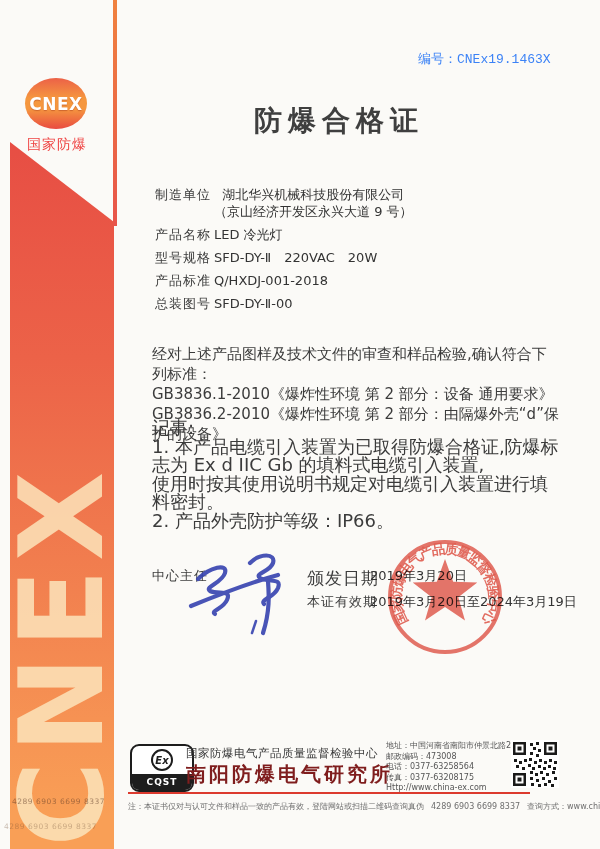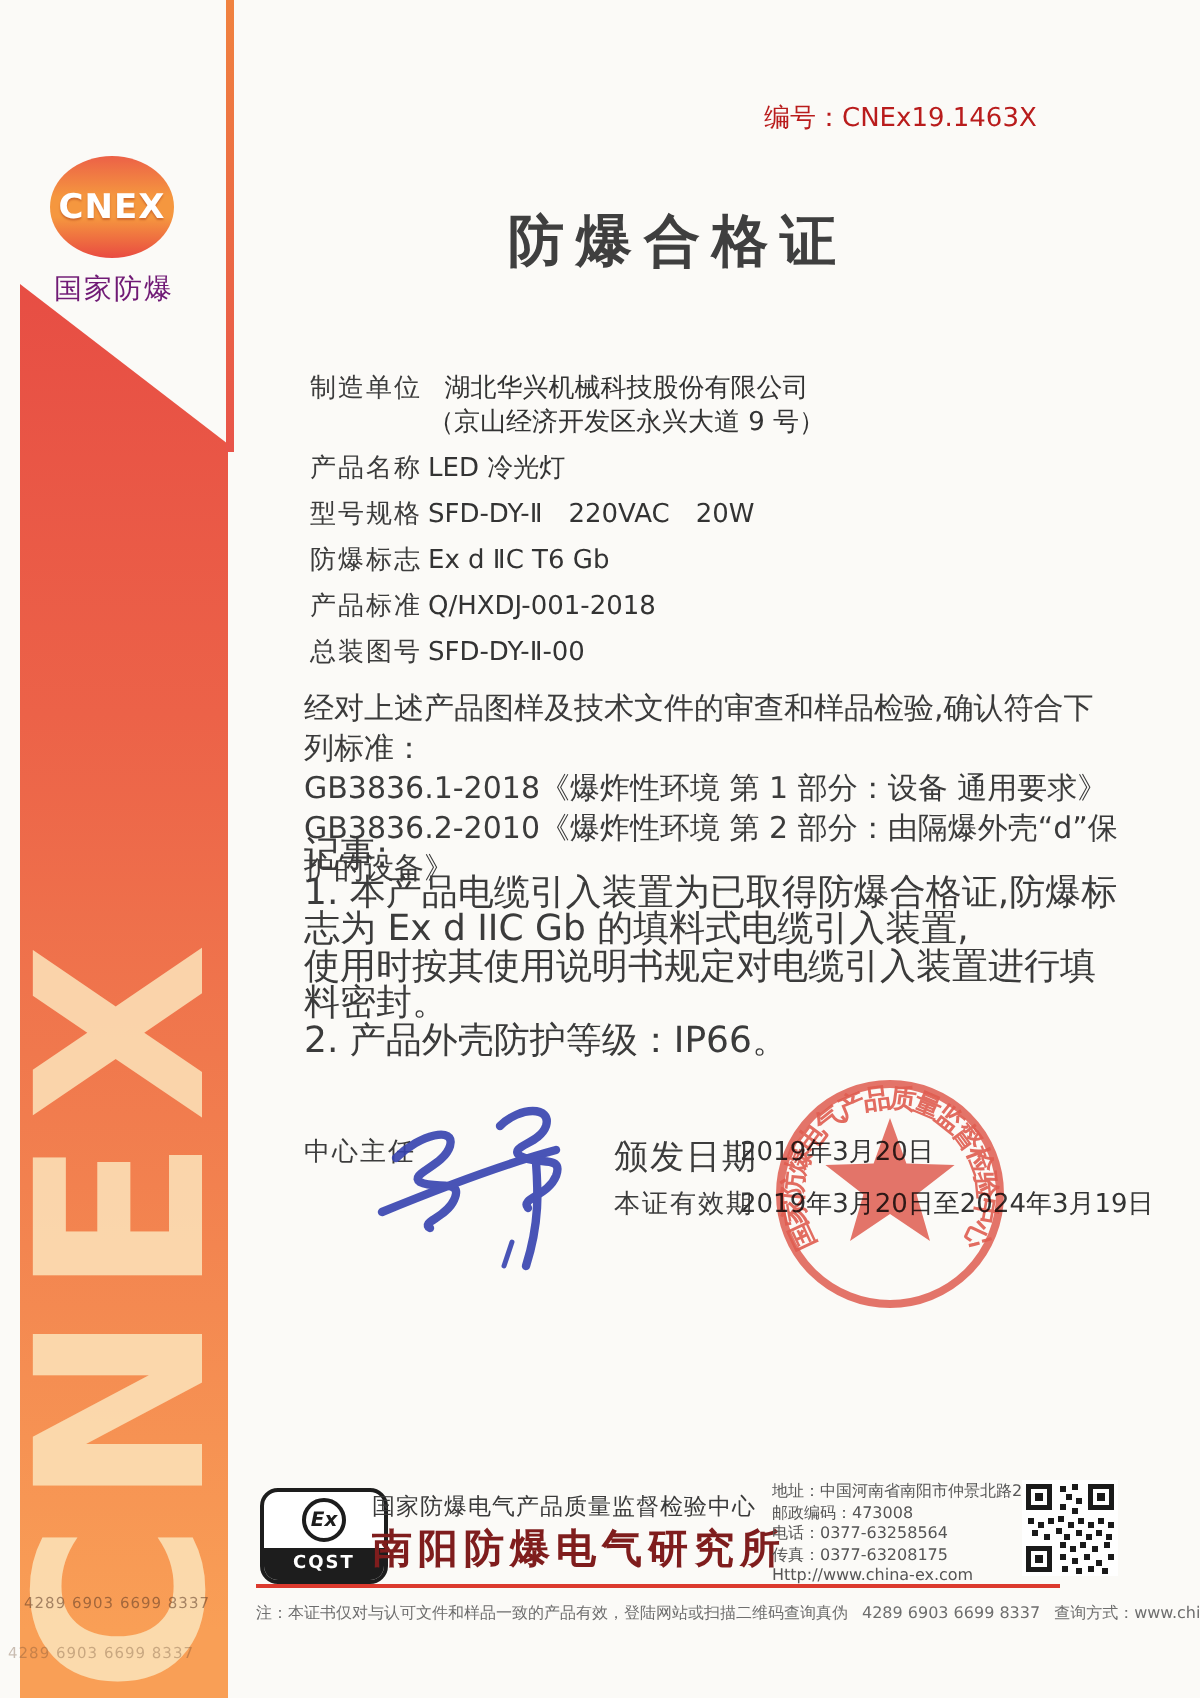--- a/index.html
+++ b/index.html
@@ -30,23 +30,23 @@
   .band-code.c1 { left:12px; top:797px; }
   .band-code.c2 { left:4px; top:822px; color:rgba(110,75,50,0.35); }
   
   .logo {
     position:absolute; left:25px; top:78px; width:62px; height:51px;
     border-radius:50%;
     background:linear-gradient(180deg,#ec6147 0%,#f5973f 40%,#f5973f 60%,#e94b41 100%);
     display:flex; align-items:center; justify-content:center;
   }
   .logo-text { color:#fff; font-weight:bold; font-size:17px; letter-spacing:0.5px; text-shadow:0 1px 1px rgba(150,40,20,.4); }
-  .logo-sub { position:absolute; left:22px; top:136px; width:70px; text-align:center; font-size:14px; color:#701a75; letter-spacing:1px; }
-  
-  .cert-no { position:absolute; left:382px; top:50px; font-size:13px; color:#b91c1c; }
+  .logo-sub { position:absolute; left:22px; top:136px; width:70px; text-align:center; font-size:14px; color:#ef4444; letter-spacing:1px; }
+  
+  .cert-no { position:absolute; left:418px; top:50px; font-size:13px; color:#3b82f6;font-family:Liberation Mono, monospace; }
   .title { position:absolute; left:140px; top:102px; width:392px; text-align:center;
            font-size:28px; font-weight:bold; color:#3f3f3f; letter-spacing:6px; text-indent:6px; }
   
   .fields { position:absolute; left:152px; top:186px; width:400px;text-align:center; }
   .frow { display:flex; margin-bottom:6px; font-size:13px; line-height:17px; }
   .flabel { width:62px; flex-shrink:0; letter-spacing:1px; color:#3c3c3c; }
   .fvalue { color:#333; }
   
   .decl { position:absolute; left:152px; top:344px; width:408px; font-size:15px; line-height:20px; color:#3b3b3b; }
   .notes { position:absolute; left:152px; top:419px; width:412px; font-size:18px; line-height:18.5px; color:#3b3b3b; }
@@ -108,36 +108,32 @@
     </div>
     <div class="frow">
       <div class="flabel">产品名称</div>
       <div class="fvalue">LED 冷光灯</div>
     </div>
     <div class="frow">
       <div class="flabel">型号规格</div>
       <div class="fvalue">SFD-DY-Ⅱ　220VAC　20W</div>
     </div>
     <div class="frow">
-      <div class="flabel">防爆标志</div>
-      <div class="fvalue">Ex d ⅡC T6 Gb</div>
-    </div>
-    <div class="frow">
       <div class="flabel">产品标准</div>
       <div class="fvalue">Q/HXDJ-001-2018</div>
     </div>
     <div class="frow">
       <div class="flabel">总装图号</div>
       <div class="fvalue">SFD-DY-Ⅱ-00</div>
     </div>
   </div>
 
   <div class="decl">
     <div>经对上述产品图样及技术文件的审查和样品检验,确认符合下列标准：</div>
-    <div>GB3836.1-2018《爆炸性环境 第 1 部分：设备 通用要求》</div>
+    <div>GB3836.1-2010《爆炸性环境 第 2 部分：设备 通用要求》</div>
     <div>GB3836.2-2010《爆炸性环境 第 2 部分：由隔爆外壳“d”保护的设备》</div>
   </div>
 
   <div class="notes">
     <div>记事:</div>
     <div>1. 本产品电缆引入装置为已取得防爆合格证,防爆标志为 Ex d IIC Gb 的填料式电缆引入装置,</div>
     <div>使用时按其使用说明书规定对电缆引入装置进行填料密封。</div>
     <div>2. 产品外壳防护等级：IP66。</div>
   </div>
 

